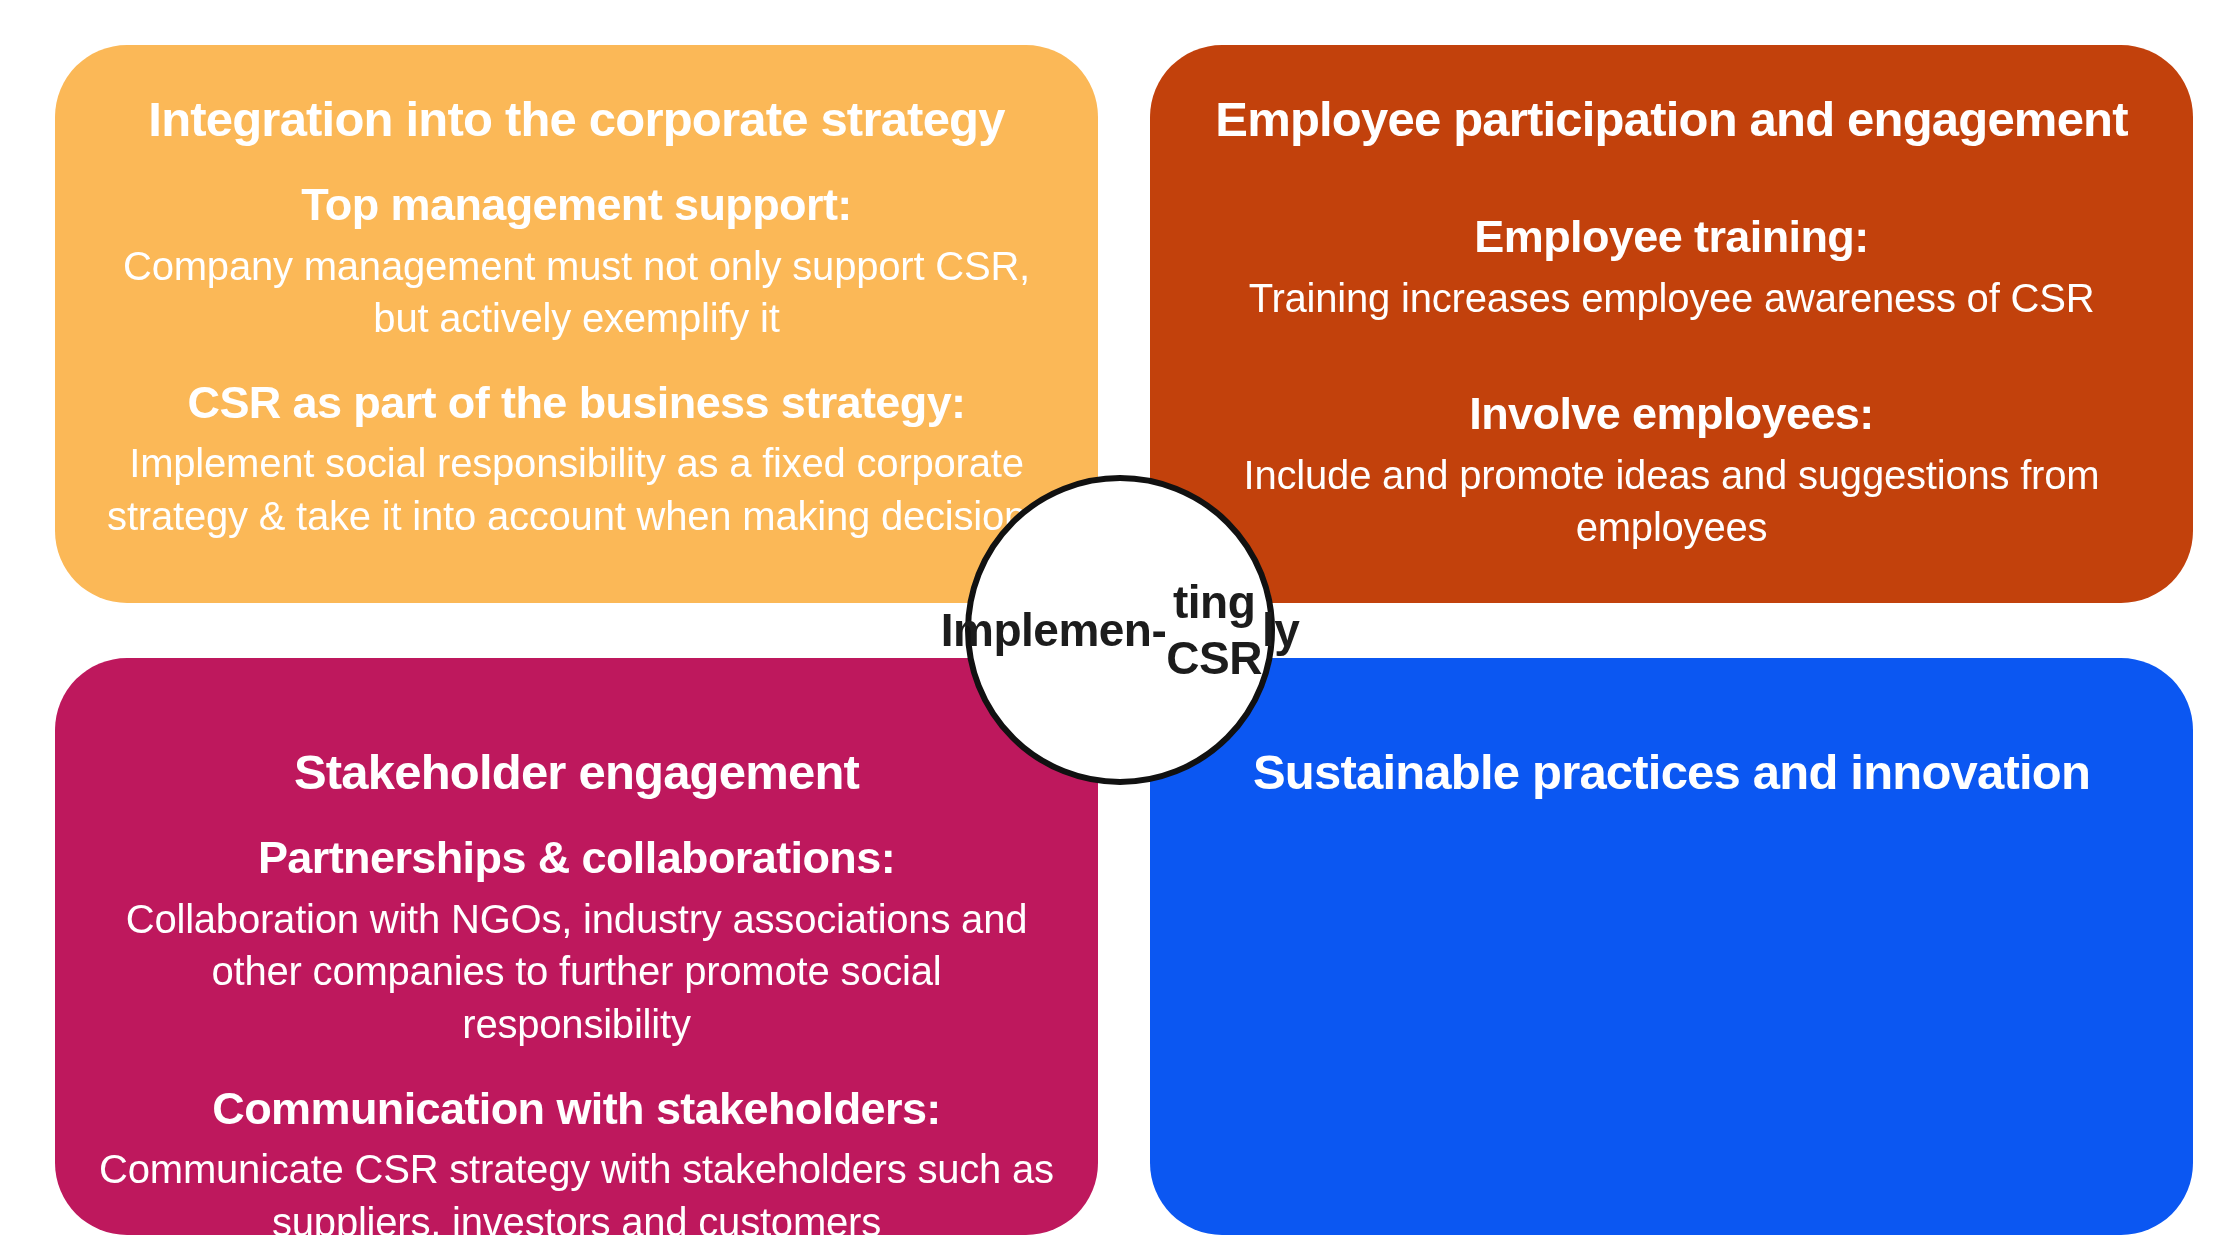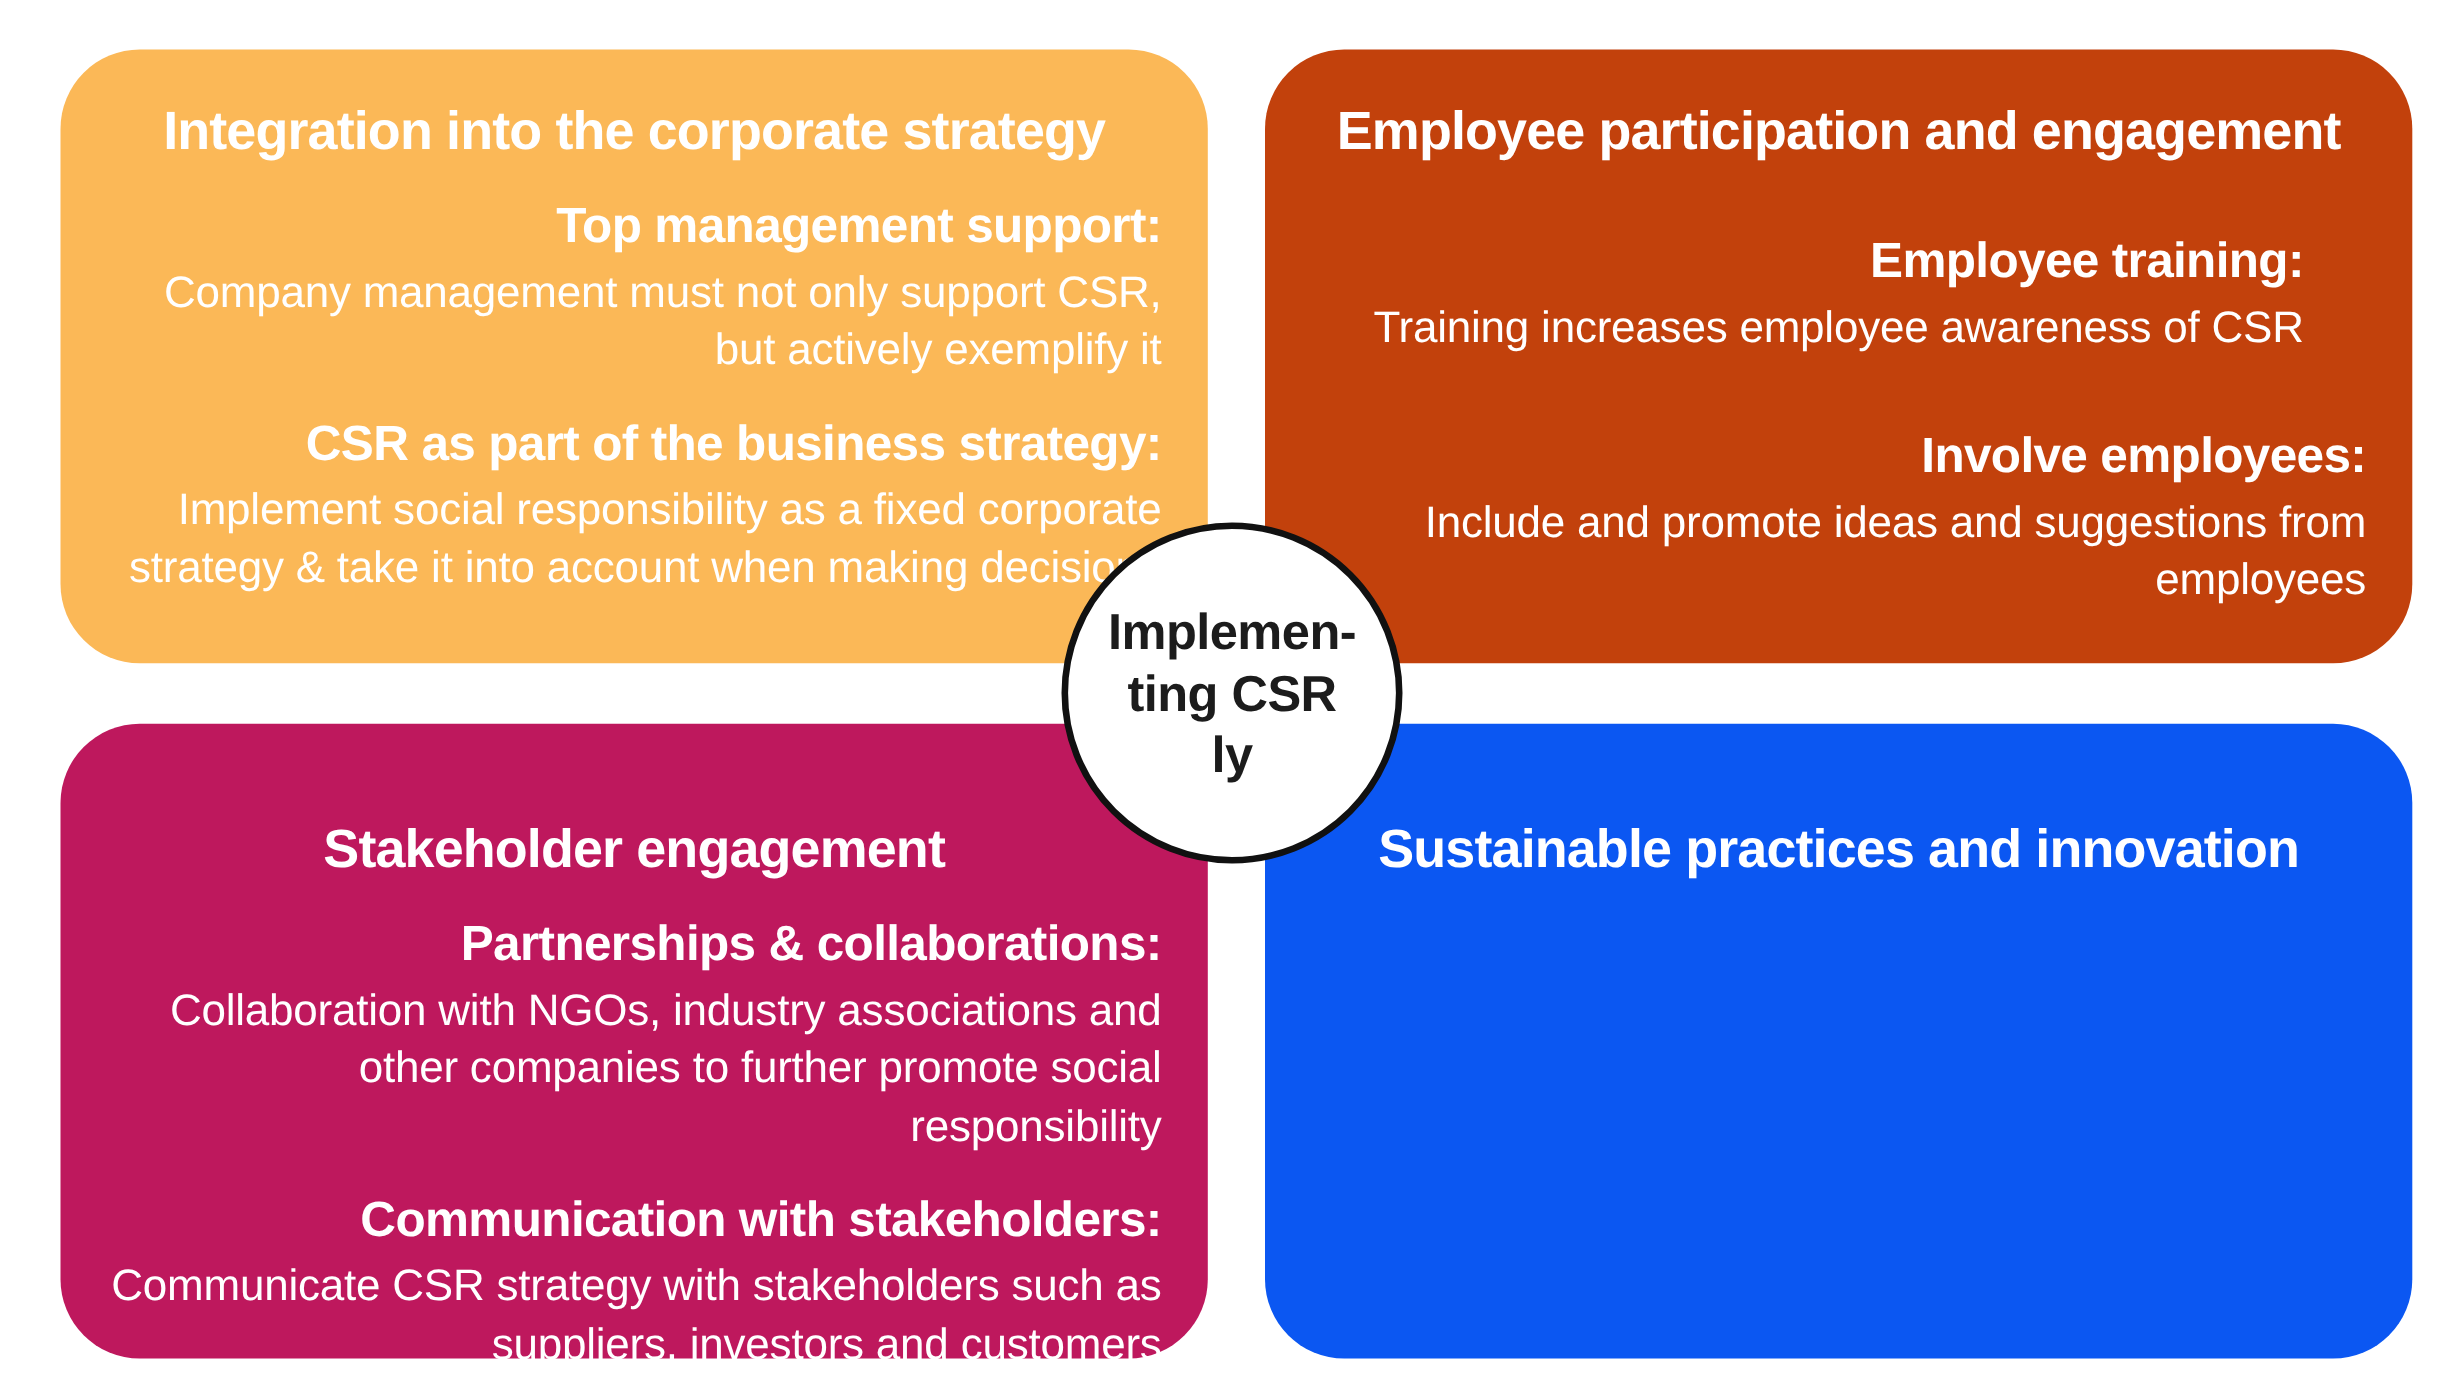--- a/index.html
+++ b/index.html
@@ -27,21 +27,21 @@
     height: 1190px;
     display: grid;
     grid-template-columns: 1fr 1fr;
     grid-template-rows: 558px 577px;
     column-gap: 52px;
     row-gap: 55px;
   }
   .panel {
     border-radius: 72px;
     color: #ffffff;
-    text-align: right;
+    text-align: center;
     box-sizing: border-box;
     padding: 24px 42px 20px 42px;
     display: flex;
     flex-direction: column;
     align-items: center;
   }
   .panel-title {
     font-size: 49px;
     font-weight: bold;
     letter-spacing: -0.8px;
@@ -76,21 +76,21 @@
     position: absolute;
     left: 965px;
     top: 475px;
     width: 310px;
     height: 310px;
     box-sizing: border-box;
     border-radius: 50%;
     border: 6px solid #111111;
     background: #ffffff;
     display: flex;
-    flex-direction: column;
+    flex-direction: row;
     align-items: center;
     justify-content: center;
     text-align: center;
     z-index: 5;
   }
   .center-line {
     font-size: 46px;
     font-weight: bold;
     color: #1c1c1c;
     line-height: 1.22;

